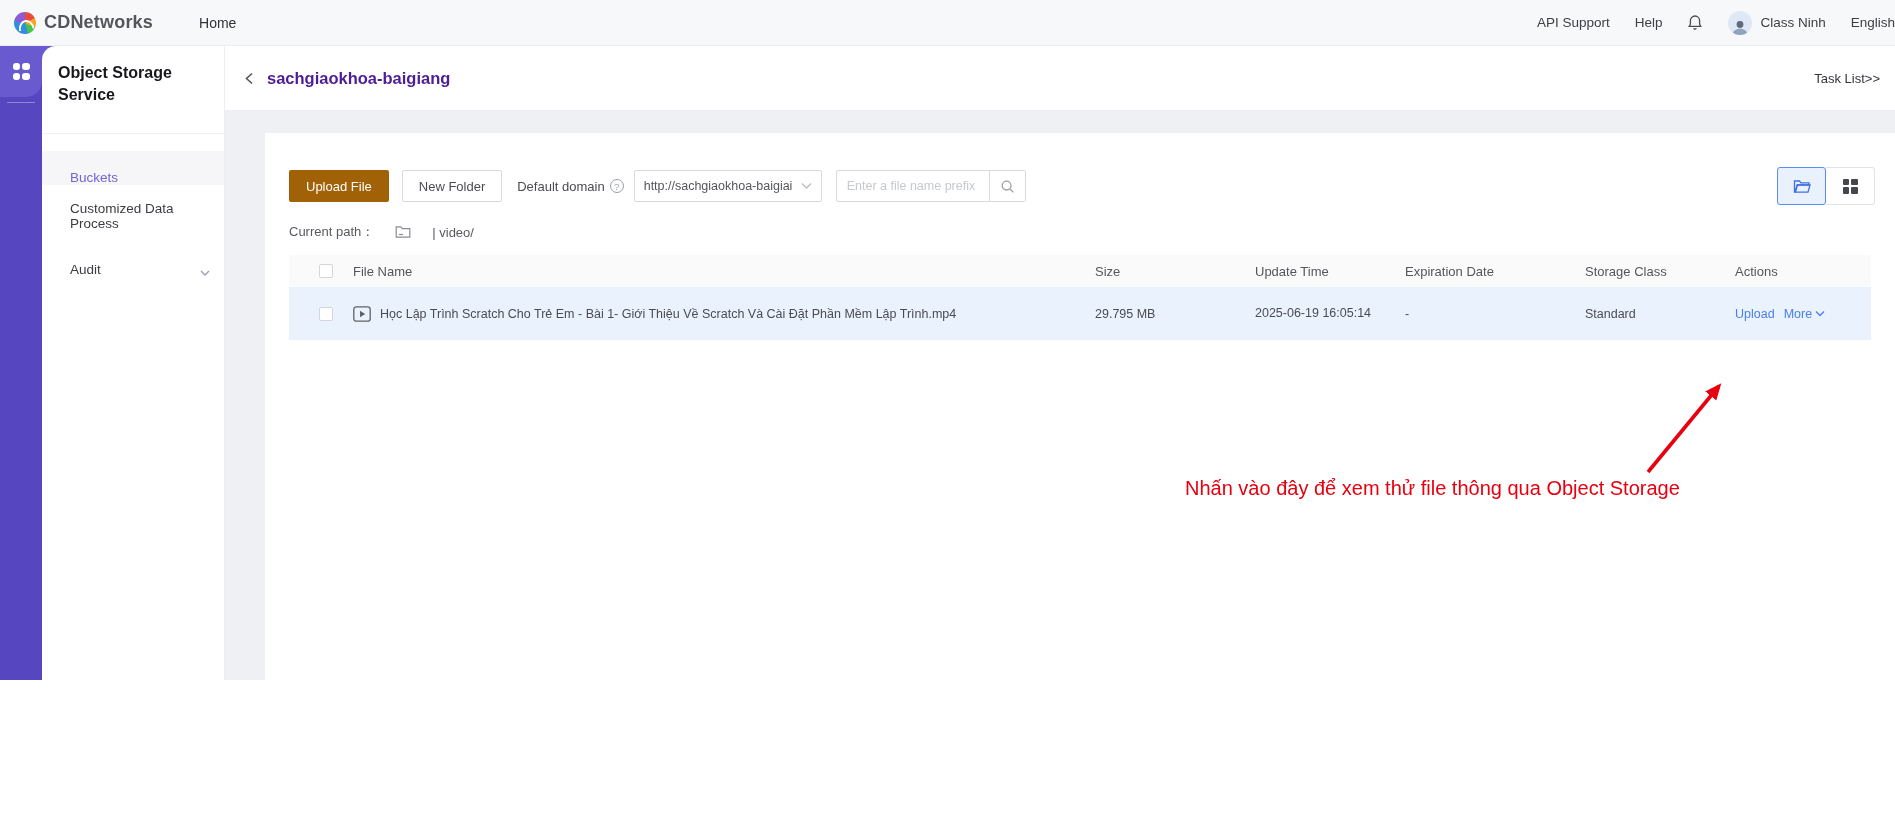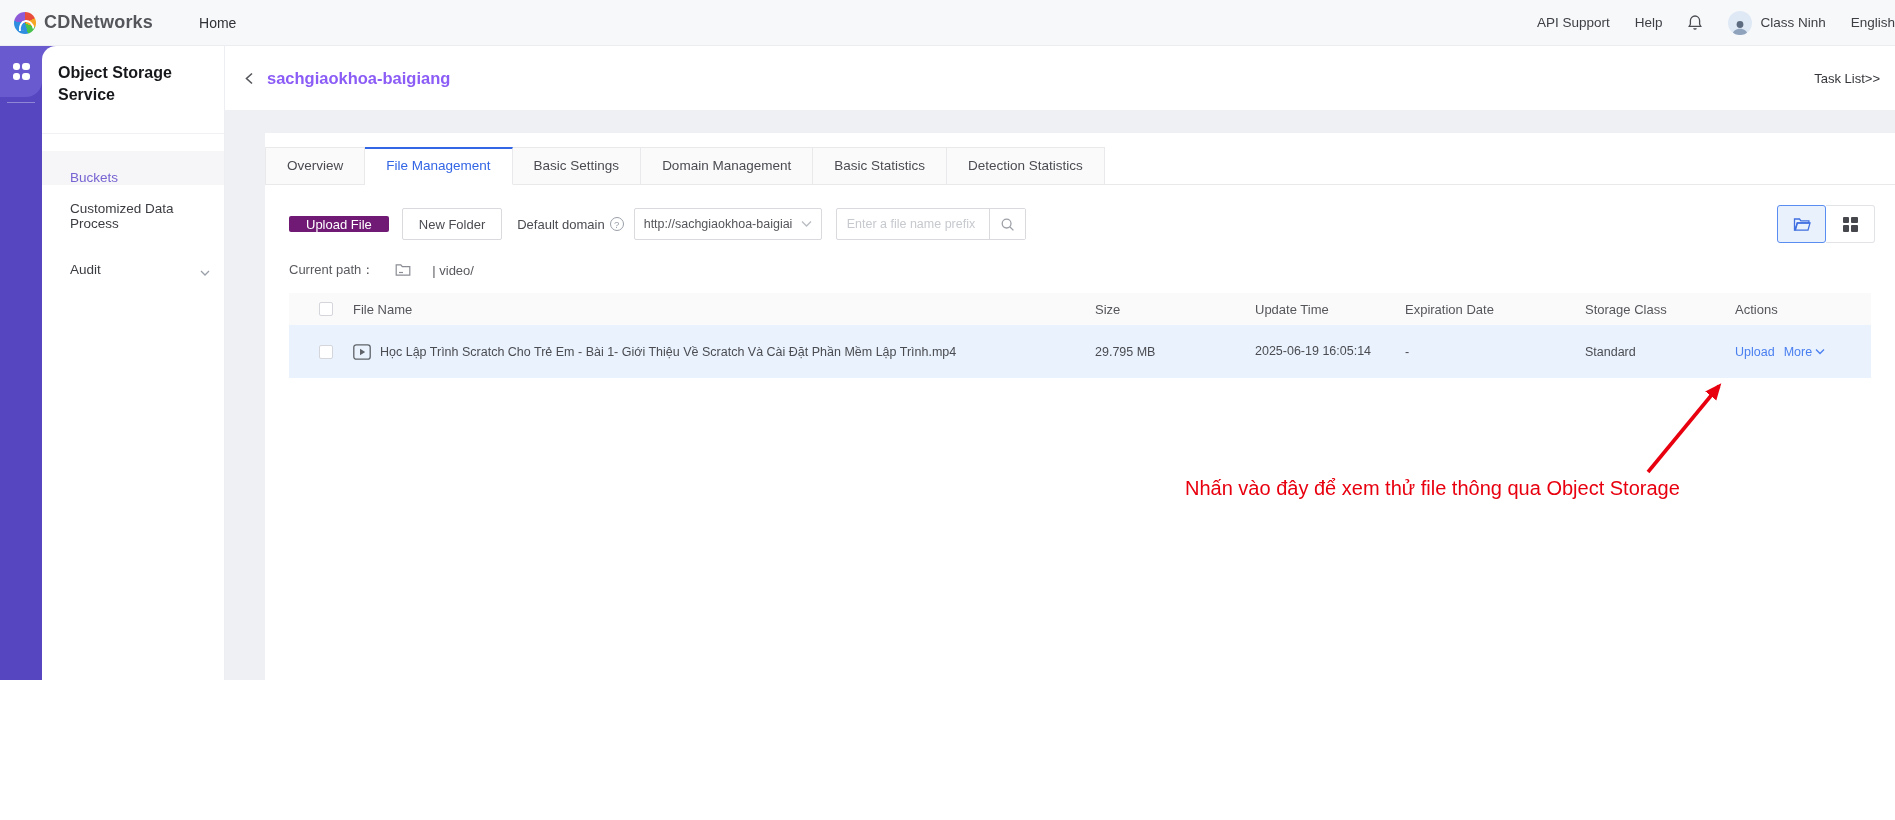--- a/index.html
+++ b/index.html
@@ -42,36 +42,36 @@
   .menu-item { height:34px; display:flex; align-items:flex-end; padding:0 14px 0 28px;
     font-size:13.5px; color:#3b3c41; cursor:pointer; }
   .menu-item + .menu-item { margin-top:12px; }
   .menu-item.active { background:#f6f6f8; color:#7763d2; }
   .menu-chev { margin-left:auto; color:#9aa0a8; display:flex; }
 
   
   .main { position:absolute; left:225px; top:46px; width:1670px; height:634px; background:#eef0f4; }
   .main-header { height:64px; background:#fff; display:flex; align-items:center; padding:0 15px 0 18px; }
   .back-btn { display:flex; align-items:center; cursor:pointer; }
-  .page-title { font-size:16.5px; font-weight:bold; color:#8b5cf6; margin-left:10px; }
+  .page-title { font-size:16.5px; font-weight:bold; color:#4c1d95; margin-left:10px; }
   .task-list { margin-left:auto; font-size:13px; color:#35363b; cursor:pointer; }
 
   .card { margin:23px 0 0 40px; width:1630px; height:547px; background:#fff; padding-top:14px; position:relative; }
 
   
   .tabs { display:flex; border-bottom:1px solid #e9e9ec; }
   .tab { height:38px; line-height:36px; padding:0 21px; background:#fafafa; border:1px solid #e9e9ec;
     border-left:none; font-size:13.5px; color:#4b4c52; margin-bottom:-1px; cursor:pointer; white-space:nowrap; }
   .tab:first-child { border-left:1px solid #e9e9ec; }
   .tab.active { background:#fff; color:#3366e5; border-top:2px solid #3366e5; border-bottom:1px solid #fff; line-height:33px; }
 
   
   .toolbar { display:flex; align-items:center; margin:20px 20px 0 24px; }
   .btn { font-family:inherit; cursor:pointer; }
-  .btn-primary { height:16px; padding:0 17px; background:#701a75; color:#fff; font-size:13px; border:none; border-radius:2px; }
+  .btn-primary { height:32px; padding:0 17px; background:#a16207; color:#fff; font-size:13px; border:none; border-radius:2px; }
   .btn-default { height:32px; padding:0 16px; background:#fff; color:#4b4c52; font-size:13px;
     border:1px solid #d9d9de; border-radius:2px; margin-left:13px; }
   .dd-label { margin-left:15px; font-size:13px; color:#4b4c52; display:flex; align-items:center; gap:5px; }
   .q-icon { width:14px; height:14px; border:1px solid #9aa0a8; border-radius:50%; color:#9aa0a8;
     font-size:9.5px; display:flex; align-items:center; justify-content:center; }
   .select { margin-left:10px; width:188px; height:32px; border:1px solid #d9d9de; border-radius:2px;
     display:flex; align-items:center; padding:0 9px; font-size:12.5px; color:#55565b; cursor:pointer; background:#fff; }
   .select-value { flex:1; white-space:nowrap; overflow:hidden; }
   .select-chev { color:#b9bcc2; display:flex; margin-left:4px; }
   .search { margin-left:14px; display:flex; height:32px; border:1px solid #d9d9de; border-radius:2px; background:#fff; }
@@ -191,28 +191,20 @@
       <svg width="14" height="15" viewBox="0 0 14 15">
           <polyline points="9,2.5 3.5,7.5 9,12.5" fill="none" stroke="#55565b" stroke-width="1.6"></polyline>
         </svg>
     </span>
     <span class="page-title">sachgiaokhoa-baigiang</span>
     <span class="task-list">Task List&gt;&gt;</span>
   </div>
 
   <div class="card">
 
-    <div class="tabs">
-      <div class="tab">Overview</div>
-      <div class="tab active">File Management</div>
-      <div class="tab">Basic Settings</div>
-      <div class="tab">Domain Management</div>
-      <div class="tab">Basic Statistics</div>
-      <div class="tab">Detection Statistics</div>
-    </div>
 
     <div class="toolbar">
       <button class="btn btn-primary">Upload File</button>
       <button class="btn btn-default">New Folder</button>
       <span class="dd-label">
         <span>Default domain</span>
         <span class="q-icon">?</span>
       </span>
       <div class="select">
         <span class="select-value">http://sachgiaokhoa-baigiai</span>

